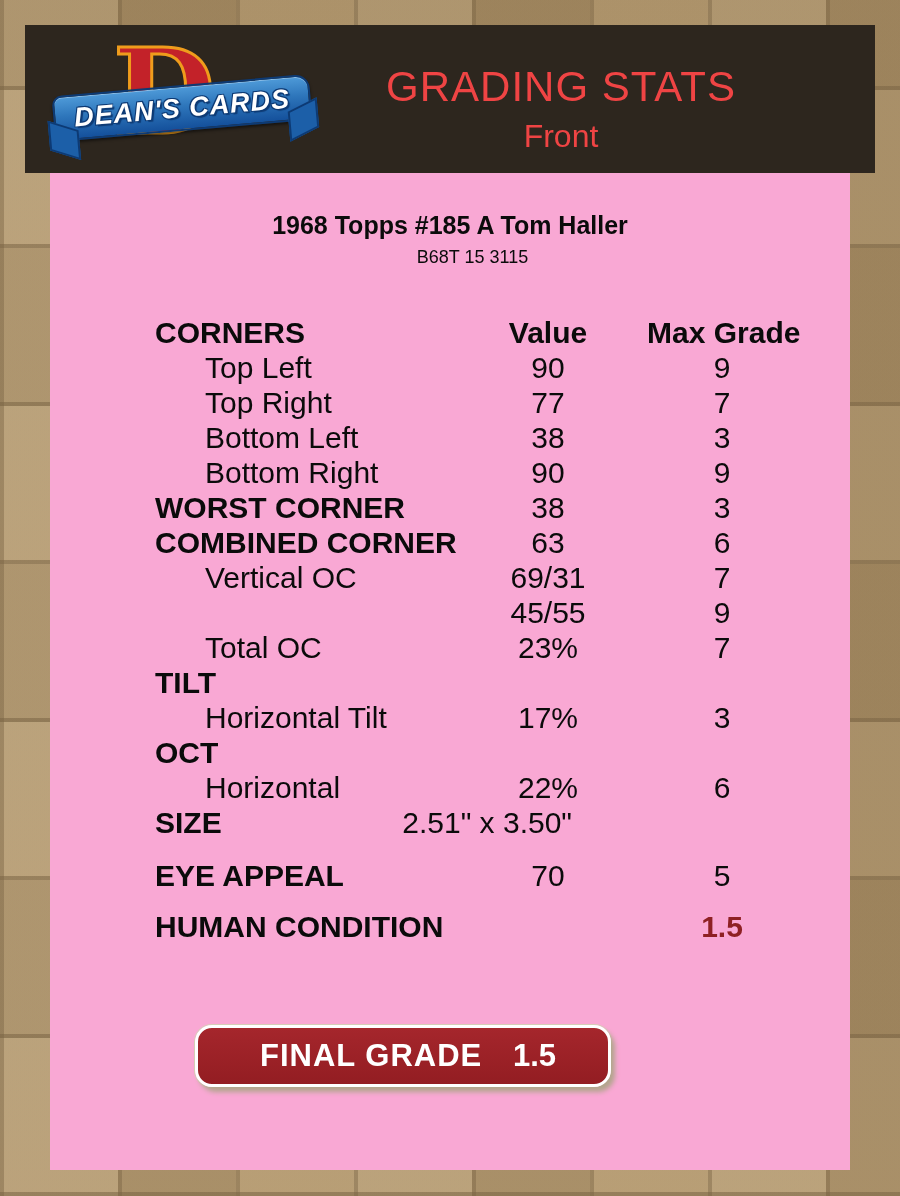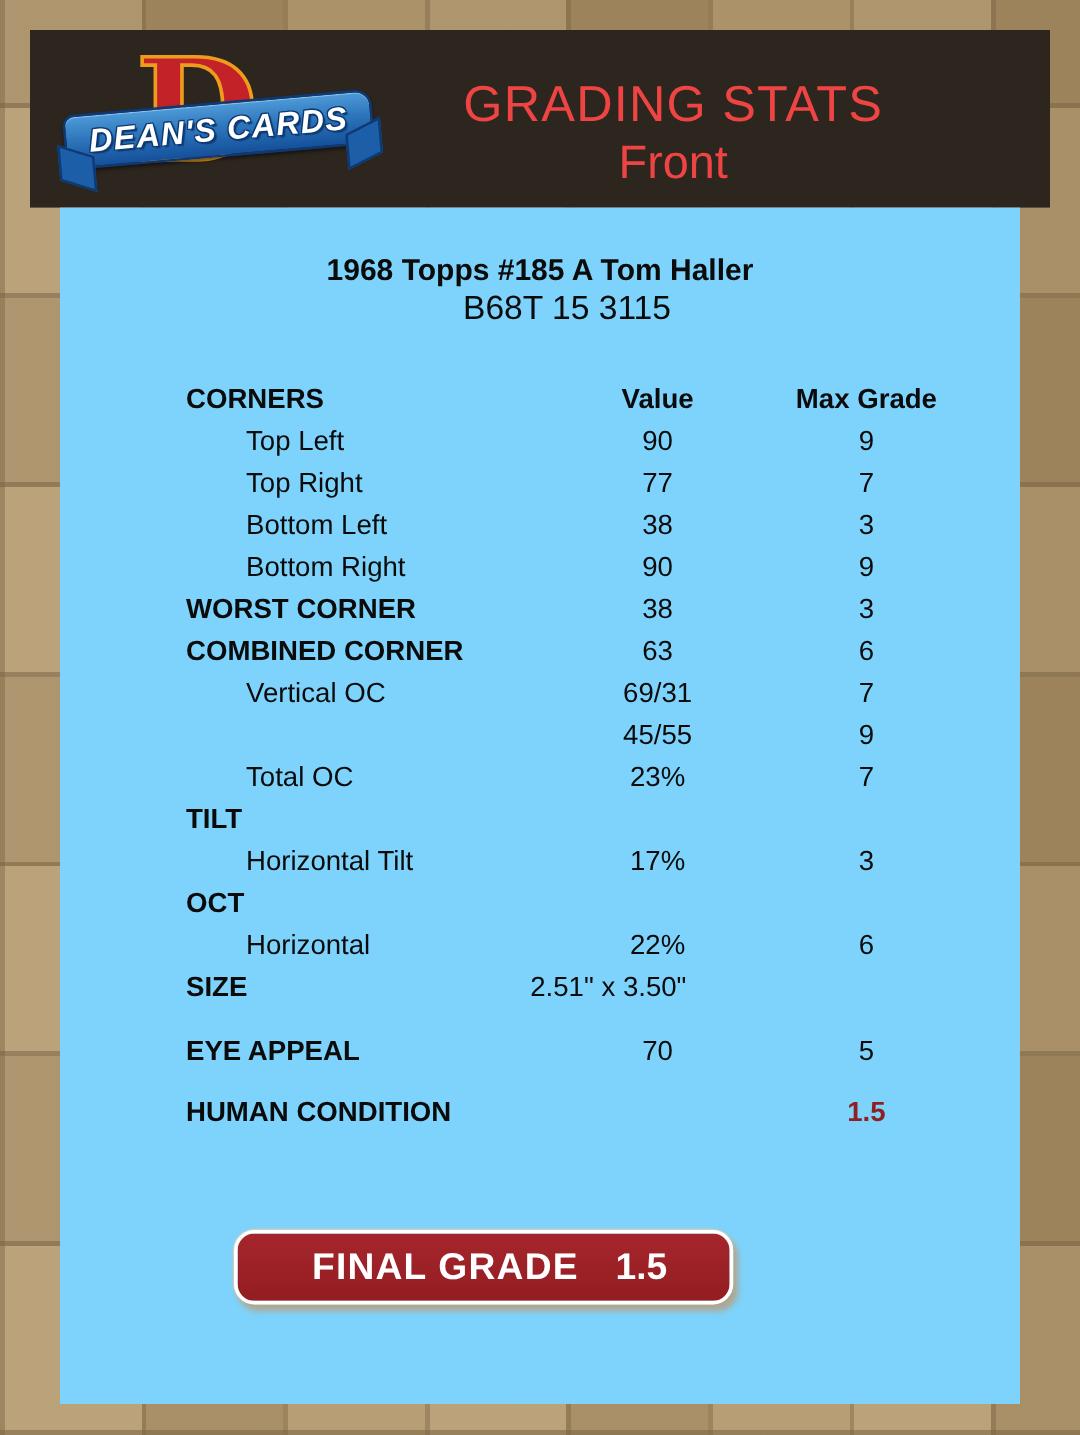--- a/index.html
+++ b/index.html
@@ -55,38 +55,38 @@
     color:#fff; font-weight:bold; font-style:italic;
     font-size:27px; letter-spacing:1px; white-space:nowrap;
     text-shadow:-1px -1px 0 #0d3a74, 1px -1px 0 #0d3a74,
                 -1px 1px 0 #0d3a74, 2px 2px 1px #0d3a74;
   }
   .header-titles {
     position:absolute; left:266px; top:36px; width:540px;
     text-align:center; color:#ef4444;
   }
   .header-title   { font-size:42px; line-height:52px; letter-spacing:1px; }
-  .header-subtitle{ font-size:39px; line-height:46px; }
+  .header-subtitle{ font-size:32px; line-height:46px; }
 
   
   .panel {
     position:absolute; left:50px; top:173px; width:800px; height:997px;
-    background:#7dd3fc; color:#0b0b0b;
+    background:#f9a8d4; color:#0b0b0b;
   }
   .card-title {
     margin-top:36px; text-align:center;
     font-size:25px; font-weight:bold; line-height:32px;
   }
   .card-code {
-    text-align:center; font-size:28px; line-height:32px;padding-left:45px;
+    text-align:center; font-size:18px; line-height:32px;padding-left:45px;
   }
 
   
   .grading-table { position:absolute; left:0; top:142px; width:800px; }
-  .row { position:relative; height:35px; font-size:23px; line-height:35px; }
+  .row { position:relative; height:35px; font-size:30px; line-height:35px; }
   .row .cell-label { position:absolute; left:105px; white-space:nowrap; }
   .row.indent .cell-label { left:155px; }
   .row.section .cell-label, .row.head .cell-label { font-weight:bold; }
   .row .cell-value {
     position:absolute; left:423px; width:150px; text-align:center; white-space:nowrap;
   }
   .row.value-right .cell-value { left:auto; right:278px; width:auto; text-align:right; }
   .row.head .cell-value { font-weight:bold; }
   .row .cell-max {
     position:absolute; left:597px; width:150px; text-align:center; white-space:nowrap;

